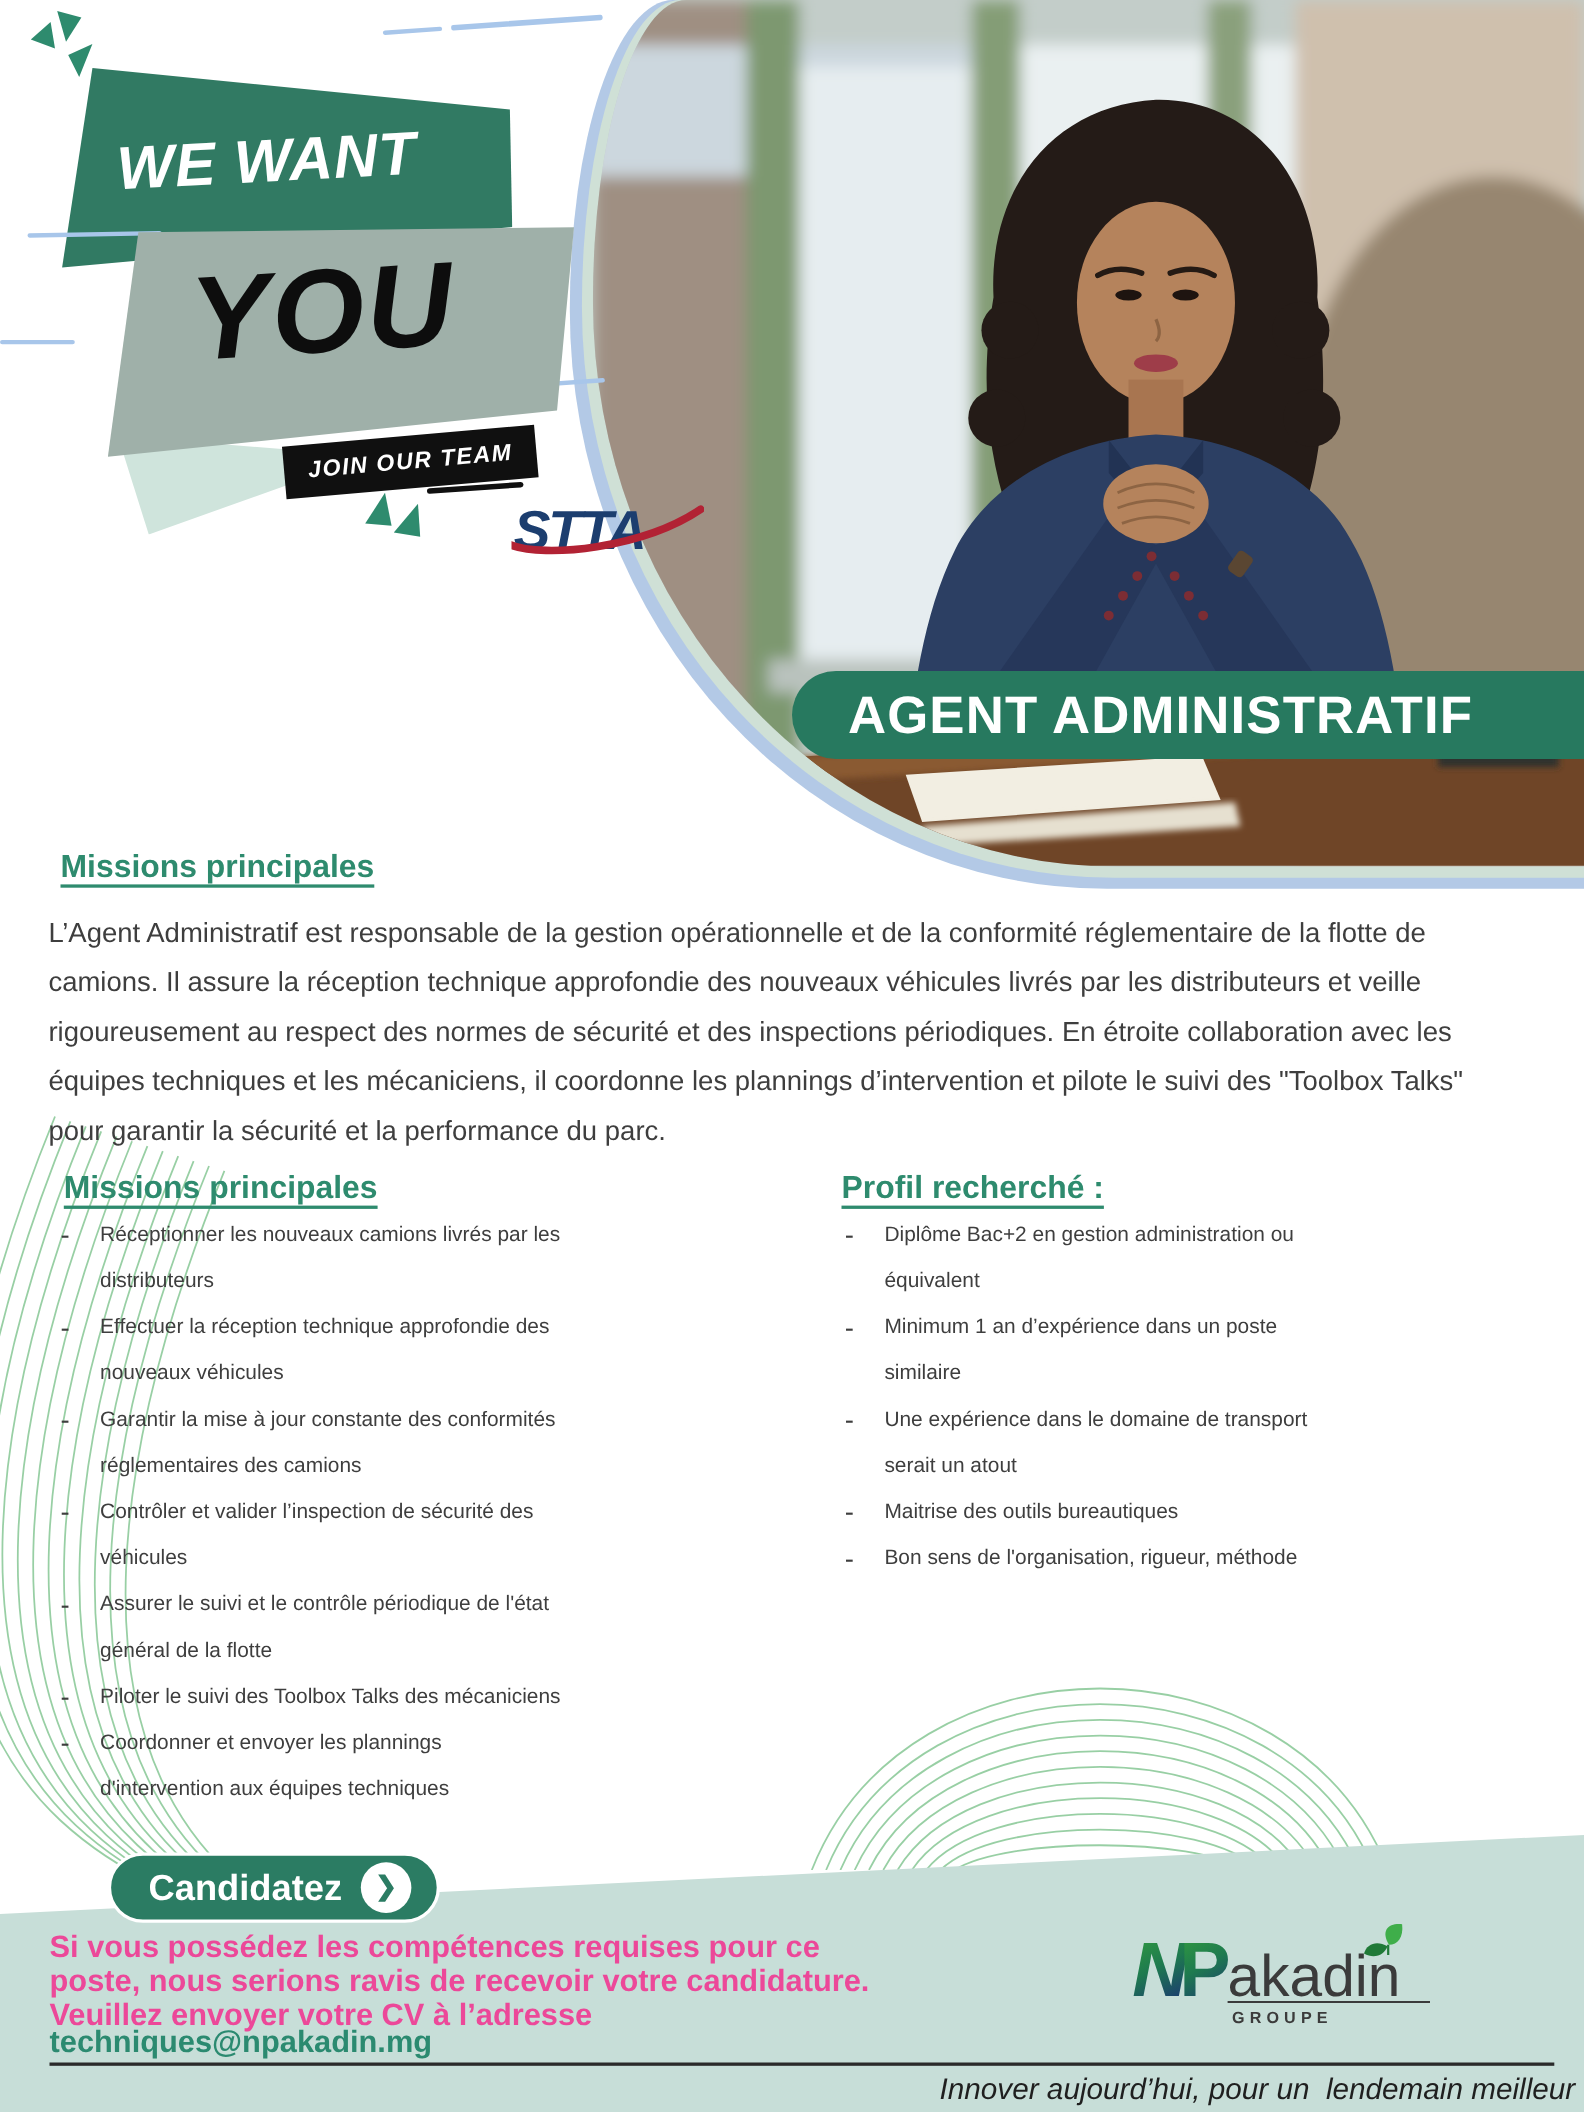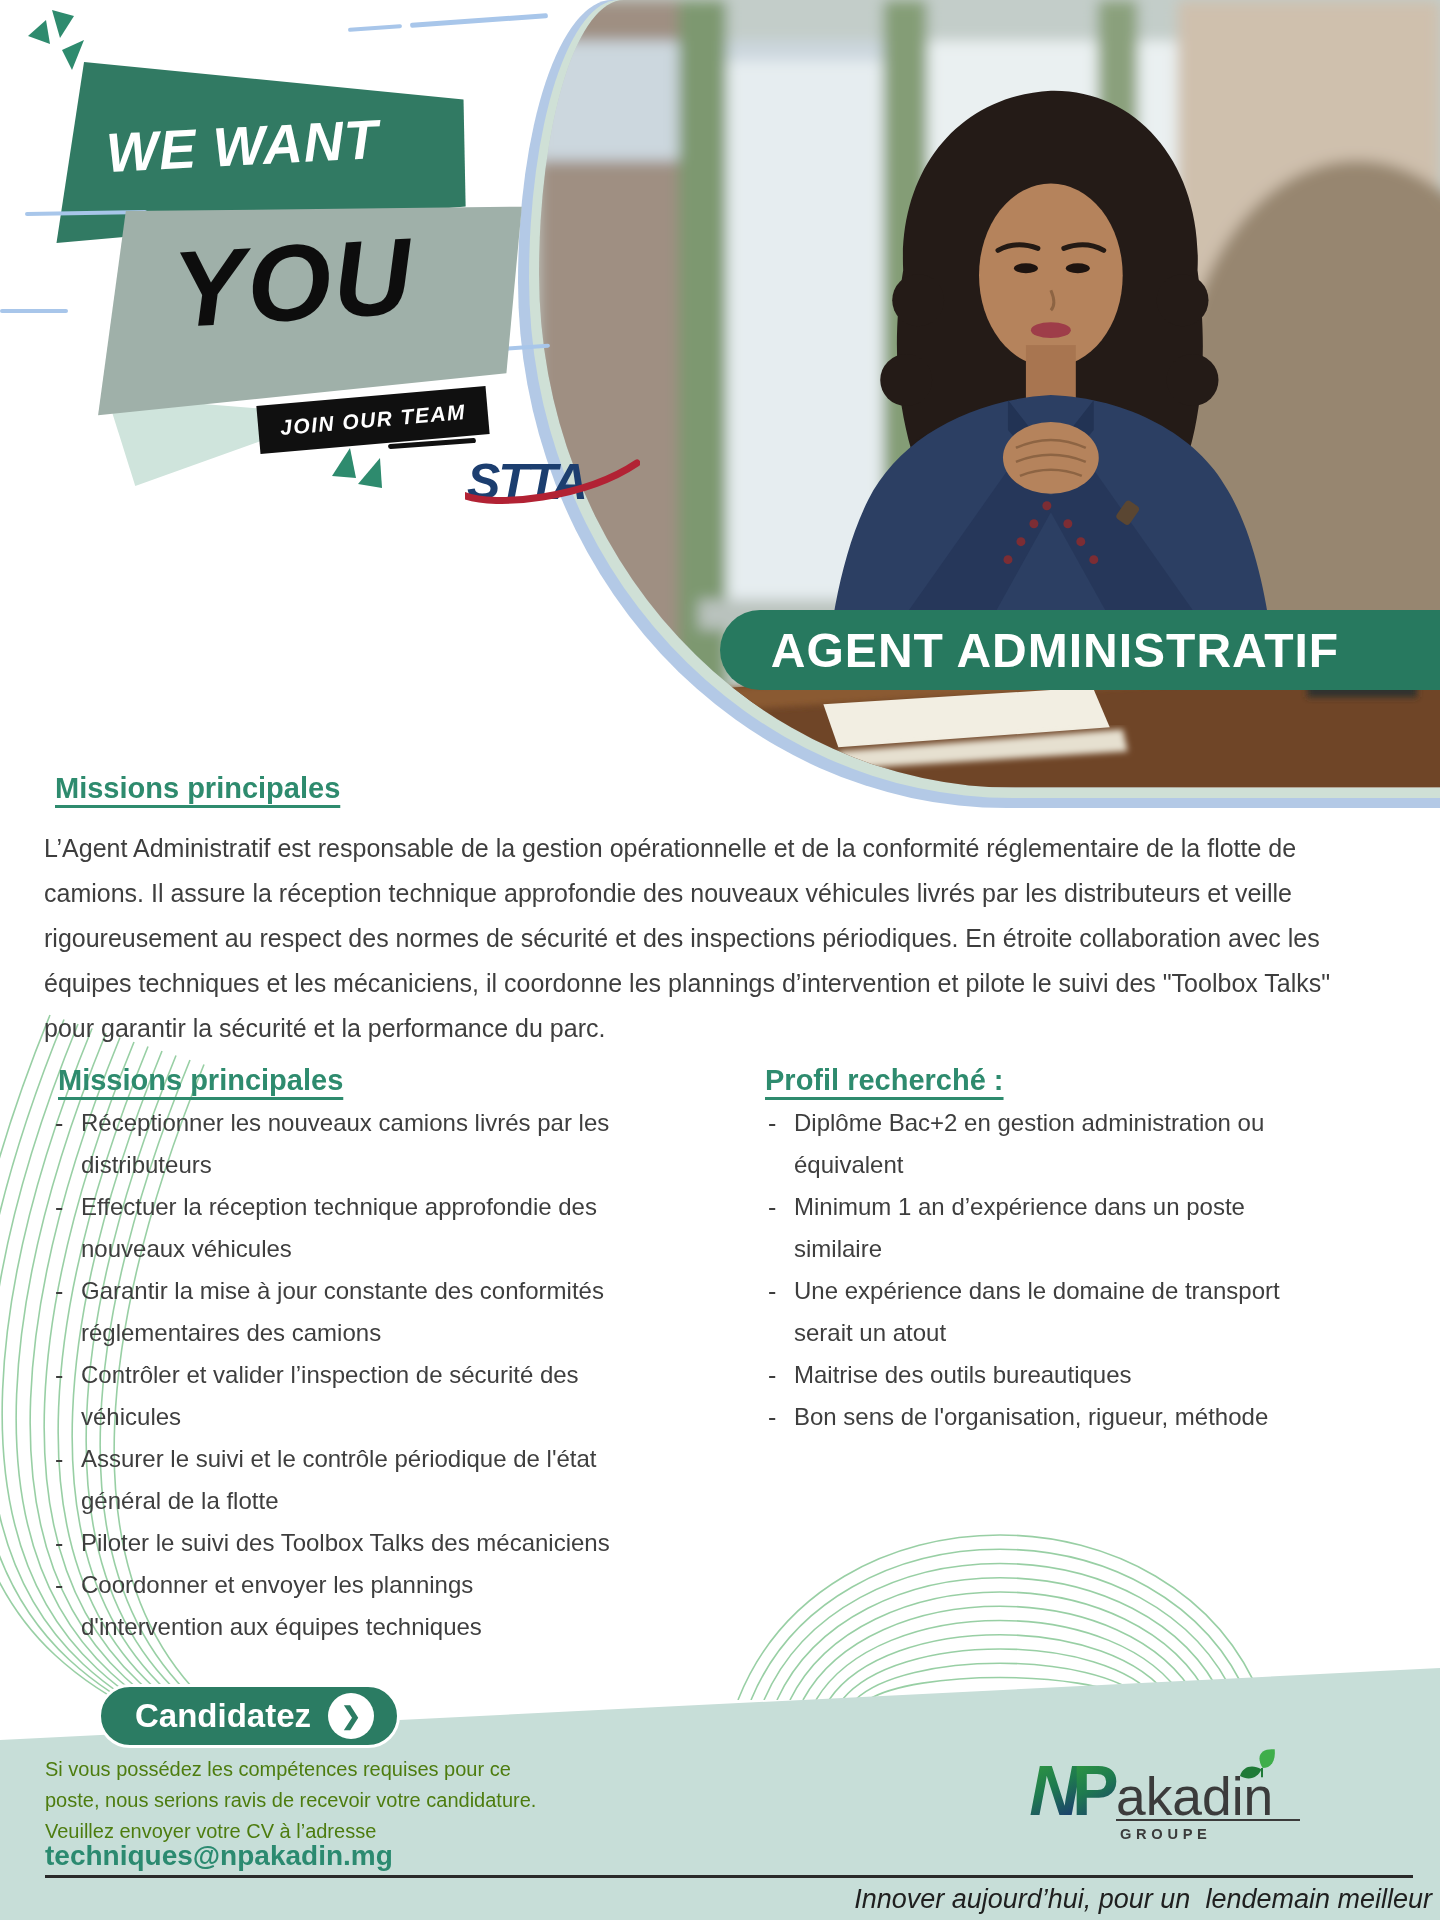--- a/index.html
+++ b/index.html
@@ -48,39 +48,39 @@
 
   
   .h-green { font-size:29px; font-weight:800; color:#2e8b6e; text-decoration:underline;
              text-decoration-thickness:2.5px; text-underline-offset:7px; z-index:3; }
   .intro { left:44px; top:826px; width:1396px; z-index:3; }
   .intro div { font-size:25px; line-height:45px; height:45px; white-space:nowrap; color:#3e3e3e; }
 
   .list { z-index:3; }
   .li { display:flex; }
   .li .dash { width:26px; flex:none; font-size:25px; line-height:42px; color:#3e3e3e; }
-  .li .lines div { font-size:24px; line-height:42px; white-space:nowrap; color:#3e3e3e; }
+  .li .lines div { font-size:19px; line-height:42px; white-space:nowrap; color:#3e3e3e;margin-left:10px; }
 
   
   .curves { z-index:1; }
   .curves path { fill:none; stroke:#86c794; stroke-width:1.6; opacity:.85; }
 
   
   .mint-band { left:0; top:1650px; width:1440px; height:270px; background:#c7ded8; z-index:2;
                clip-path:polygon(0 33.3%, 100% 6.7%, 100% 100%, 0 100%); }
   .apply-pill { left:98px; top:1684px; width:302px; height:64px; background:#2b7c63; z-index:4;
                border:3px solid #ffffff; border-radius:34px; display:flex; align-items:center;
                padding-left:34px; gap:17px; cursor:pointer; }
   .apply-pill .label { color:#fff; font-size:33px; font-weight:800; }
   .apply-pill .circle { width:46px; height:46px; border-radius:50%; background:#ffffff;
                display:flex; align-items:center; justify-content:center; }
   .apply-pill .circle span { color:#2b7c63; font-size:24px; font-weight:800; line-height:1; }
 
   .pitch { left:45px; top:1754px; z-index:3; }
-  .pitch div { font-size:20px; font-weight:400; line-height:31px; color:#4d7c0f; white-space:nowrap; }
+  .pitch div { font-size:28px; font-weight:700; line-height:31px; color:#ec4899; white-space:nowrap; }
   .email { left:45px; top:1840px; z-index:3; font-size:28px; font-weight:800; color:#2b8a70; cursor:pointer; }
   .rule  { left:45px; top:1875px; width:1368px; height:3px; background:#2a2a2a; z-index:3; }
   .tagline { left:0; top:1884px; width:1432px; text-align:right; z-index:3;
              font-size:27px; font-style:italic; color:#1f1f1f; white-space:pre; }
   .np-logo { left:1028px; top:1748px; width:280px; height:100px; z-index:3; }
 </style>
 </head>
 <body>
 
 <svg class="abs curves" style="left:-10px; top:1010px;" width="700" height="800" viewBox="0 0 700 800">

